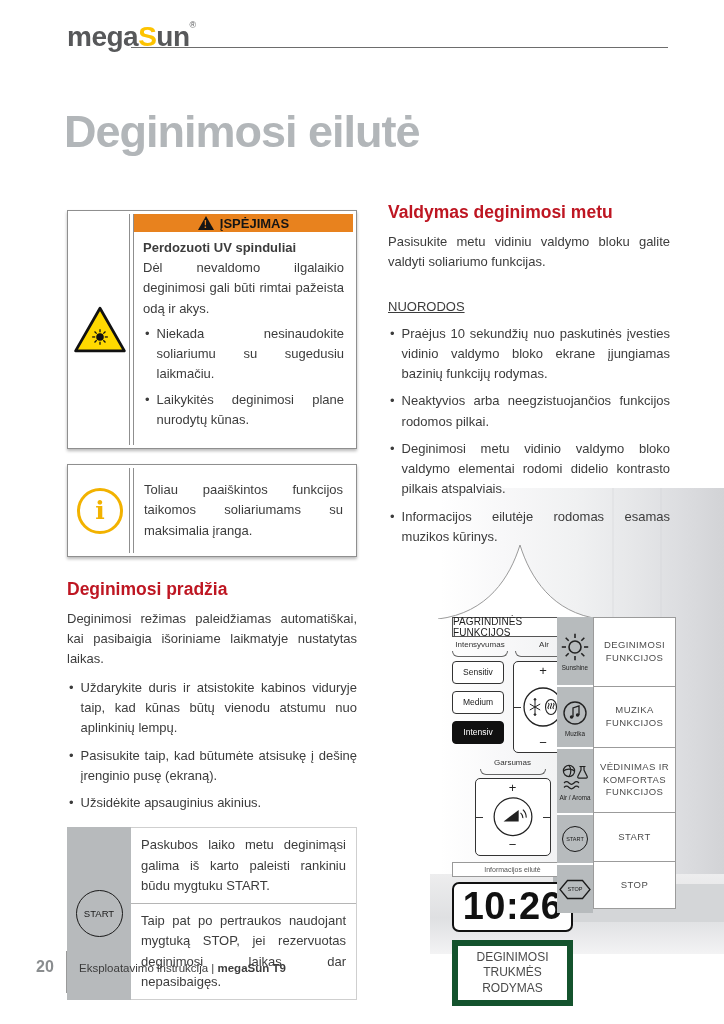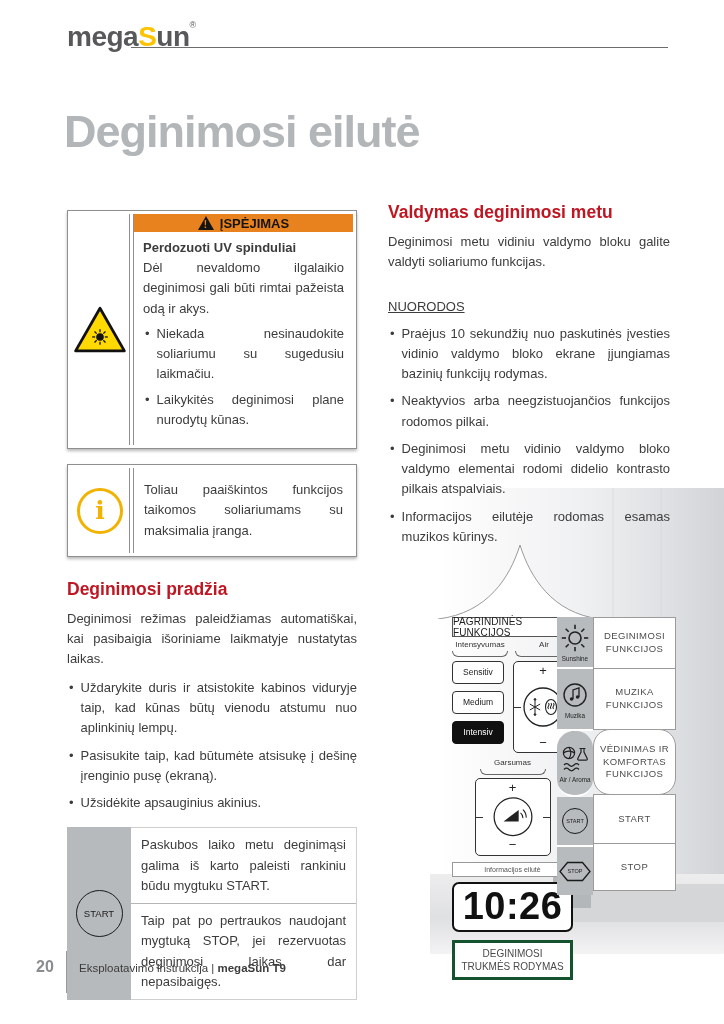--- a/index.html
+++ b/index.html
@@ -96,29 +96,29 @@
   .tick-l{left:0;} .tick-r{right:0;}
   .garsumas-wrap{margin-top:6px;display:flex;justify-content:center;}
   .vol-box{width:76px;height:78px;border:1px solid #333;border-radius:5px;background:#fff;
         margin:3px auto 0 auto;position:relative;display:flex;flex-direction:column;align-items:center;
         justify-content:space-between;padding:2px 0;box-sizing:border-box;}
   .info-line-box{margin-top:6px;border:1px solid #999;height:13px;background:#fff;font-size:7px;
         color:#555;display:flex;align-items:center;justify-content:center;}
   .time-box{margin-top:5px;border:2.5px solid #111;border-radius:7px;height:46px;background:#fff;
         display:flex;align-items:center;justify-content:center;font-size:38px;font-weight:bold;
         color:#111;letter-spacing:0.5px;}
-  .duration-box{margin-top:8px;border:3px solid #14532d;background:#fff;padding:4px 2px;
-        font-size:10px;color:#4a4a4a;text-align:center;line-height:1.3;}
+  .duration-box{margin-top:8px;border:6px solid #14532d;background:#fff;padding:4px 2px;
+        font-size:12px;color:#4a4a4a;text-align:center;line-height:1.3;}
 
   .sidebar{position:absolute;left:121px;top:76px;width:36px;}
   .side-cell{background:#b7bbbd;border-bottom:2px solid #fff;display:flex;flex-direction:column;
         align-items:center;justify-content:center;box-sizing:border-box;}
   .side-cell:last-child{border-bottom:none;}
   .side-label{font-size:6.3px;color:#222;margin-top:2px;}
-  .h1{height:52px;} .h2x{height:62px;} .h3x{height:66px;border-radius:17px;} .h4x{height:50px;} .h5x{height:48px;}
+  .h1{height:70px;} .h2x{height:62px;} .h3x{height:66px;} .h4x{height:50px;} .h5x{height:48px;}
 
   .targets{position:absolute;left:157px;top:76px;width:83px;}
   .target-box{border:1px solid #9b9b9b;background:#fff;display:flex;align-items:center;
         justify-content:center;text-align:center;font-size:9.5px;color:#4c4c4c;
         letter-spacing:0.4px;line-height:1.35;padding:0 4px;box-sizing:border-box;margin-top:-1px;}
   .target-box.first{margin-top:0;}
 
   .mini-circle{width:24px;height:24px;border:1.3px solid #1a1a1a;border-radius:50%;
         display:flex;align-items:center;justify-content:center;font-size:5.5px;color:#1a1a1a;}
   .mini-hex{position:relative;width:32px;height:21px;}
@@ -216,21 +216,21 @@
         <p class="body" style="margin:0;">Paskubos laiko metu deginimąsi galima iš karto paleisti rankiniu būdu mygtuku START.</p>
         <div class="note-divider"></div>
         <p class="body" style="margin:0;">Taip pat po pertraukos naudojant mygtuką STOP, jei rezervuotas deginimosi laikas dar nepasibaigęs.</p>
       </div>
     </div>
 
   </div>
 
   <div class="col-right">
     <h2 class="sect">Valdymas deginimosi metu</h2>
-    <p class="body">Deginimosi metu vidiniu valdymo bloku galite valdyti soliariumo funkcijas.</p>
+    <p class="body">Pasisukite metu vidiniu valdymo bloku galite valdyti soliariumo funkcijas.</p>
     <div class="refs-label">NUORODOS</div>
     <div class="bullet">
         <span>Praėjus 10 sekundžių nuo paskutinės įvesties vidinio valdymo bloko ekrane įjungiamas bazinių funkcijų rodymas.</span>
       </div>
     <div class="bullet">
         <span>Neaktyvios arba neegzistuojančios funkcijos rodomos pilkai.</span>
       </div>
     <div class="bullet">
         <span>Deginimosi metu vidinio valdymo bloko valdymo elementai rodomi didelio kontrasto pilkais atspalviais.</span>
       </div>

